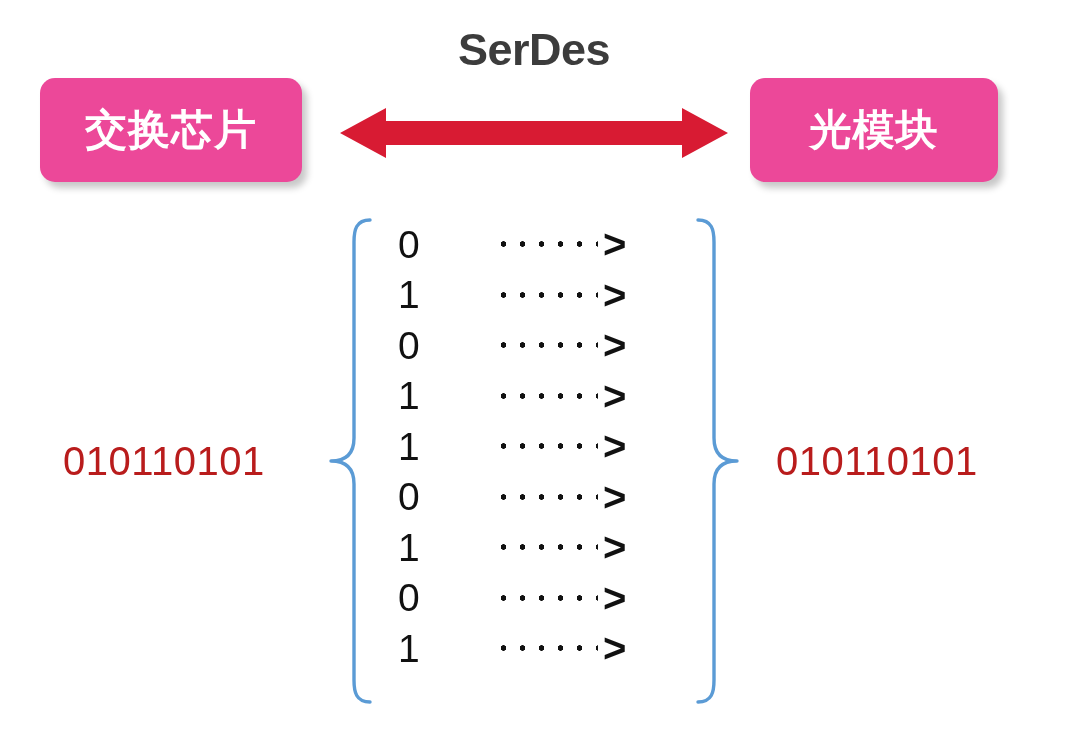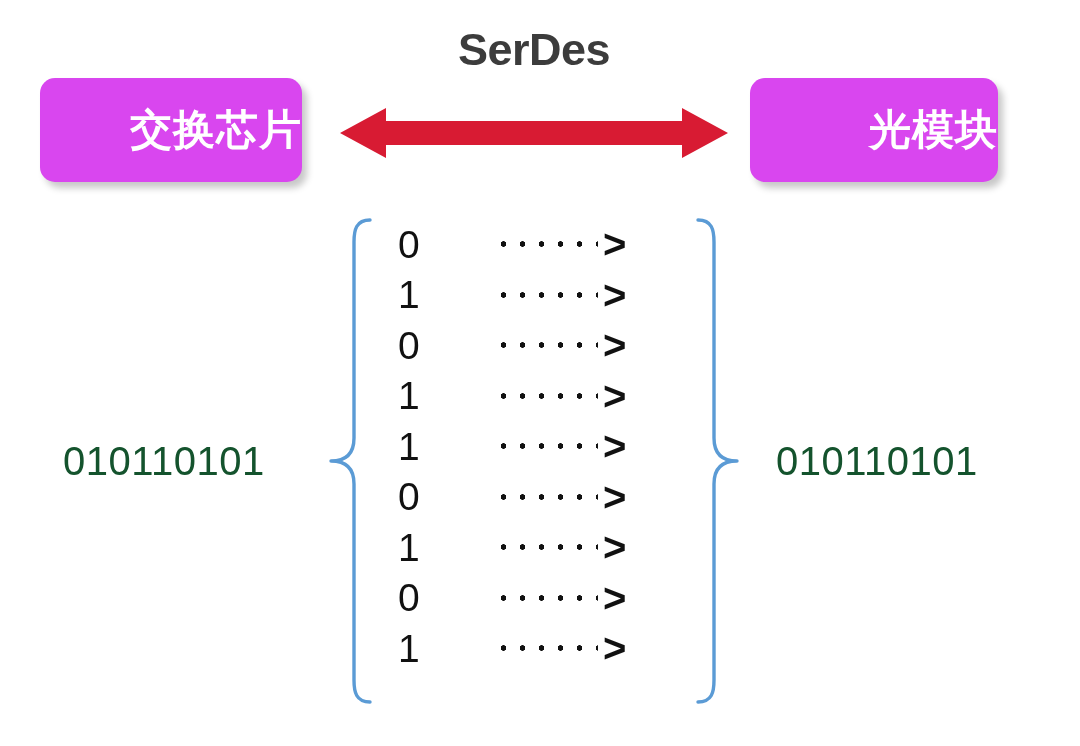--- a/index.html
+++ b/index.html
@@ -38,25 +38,25 @@
     display: inline-block;
     transform: translateX(-6px);
   }
 
   
   .node-box {
     position: absolute;
     top: 78px;
     height: 104px;
     border-radius: 15px;
-    background: #d946ef;
+    background: #ec4899;
     box-shadow: 5px 6px 7px rgba(0,0,0,0.22);
     display: flex;
     align-items: center;
-    justify-content: flex-end;
+    justify-content: center;
     box-sizing: border-box;
   }
   .node-box .node-label {
     color: #ffffff;
     font-size: 42px;
     font-weight: bold;
     letter-spacing: 1px;
     line-height: 1;
     white-space: nowrap;
     user-select: none;
@@ -83,21 +83,21 @@
   }
   #brace-left  { left: 328px; }
   #brace-right { left: 684px; }
   .brace svg { display: block; }
 
   
   .side-label {
     position: absolute;
     top: 437px;
     font-size: 40px;
-    color: #14532d;
+    color: #b91c1c;
     letter-spacing: 0.5px;
     line-height: 48px;
     white-space: nowrap;
     user-select: none;
   }
   #label-left  { left: 63px;  width: 250px; text-align: left; }
   #label-right { left: 776px; width: 260px; text-align: left; }
 
   
   #bit-rows {

